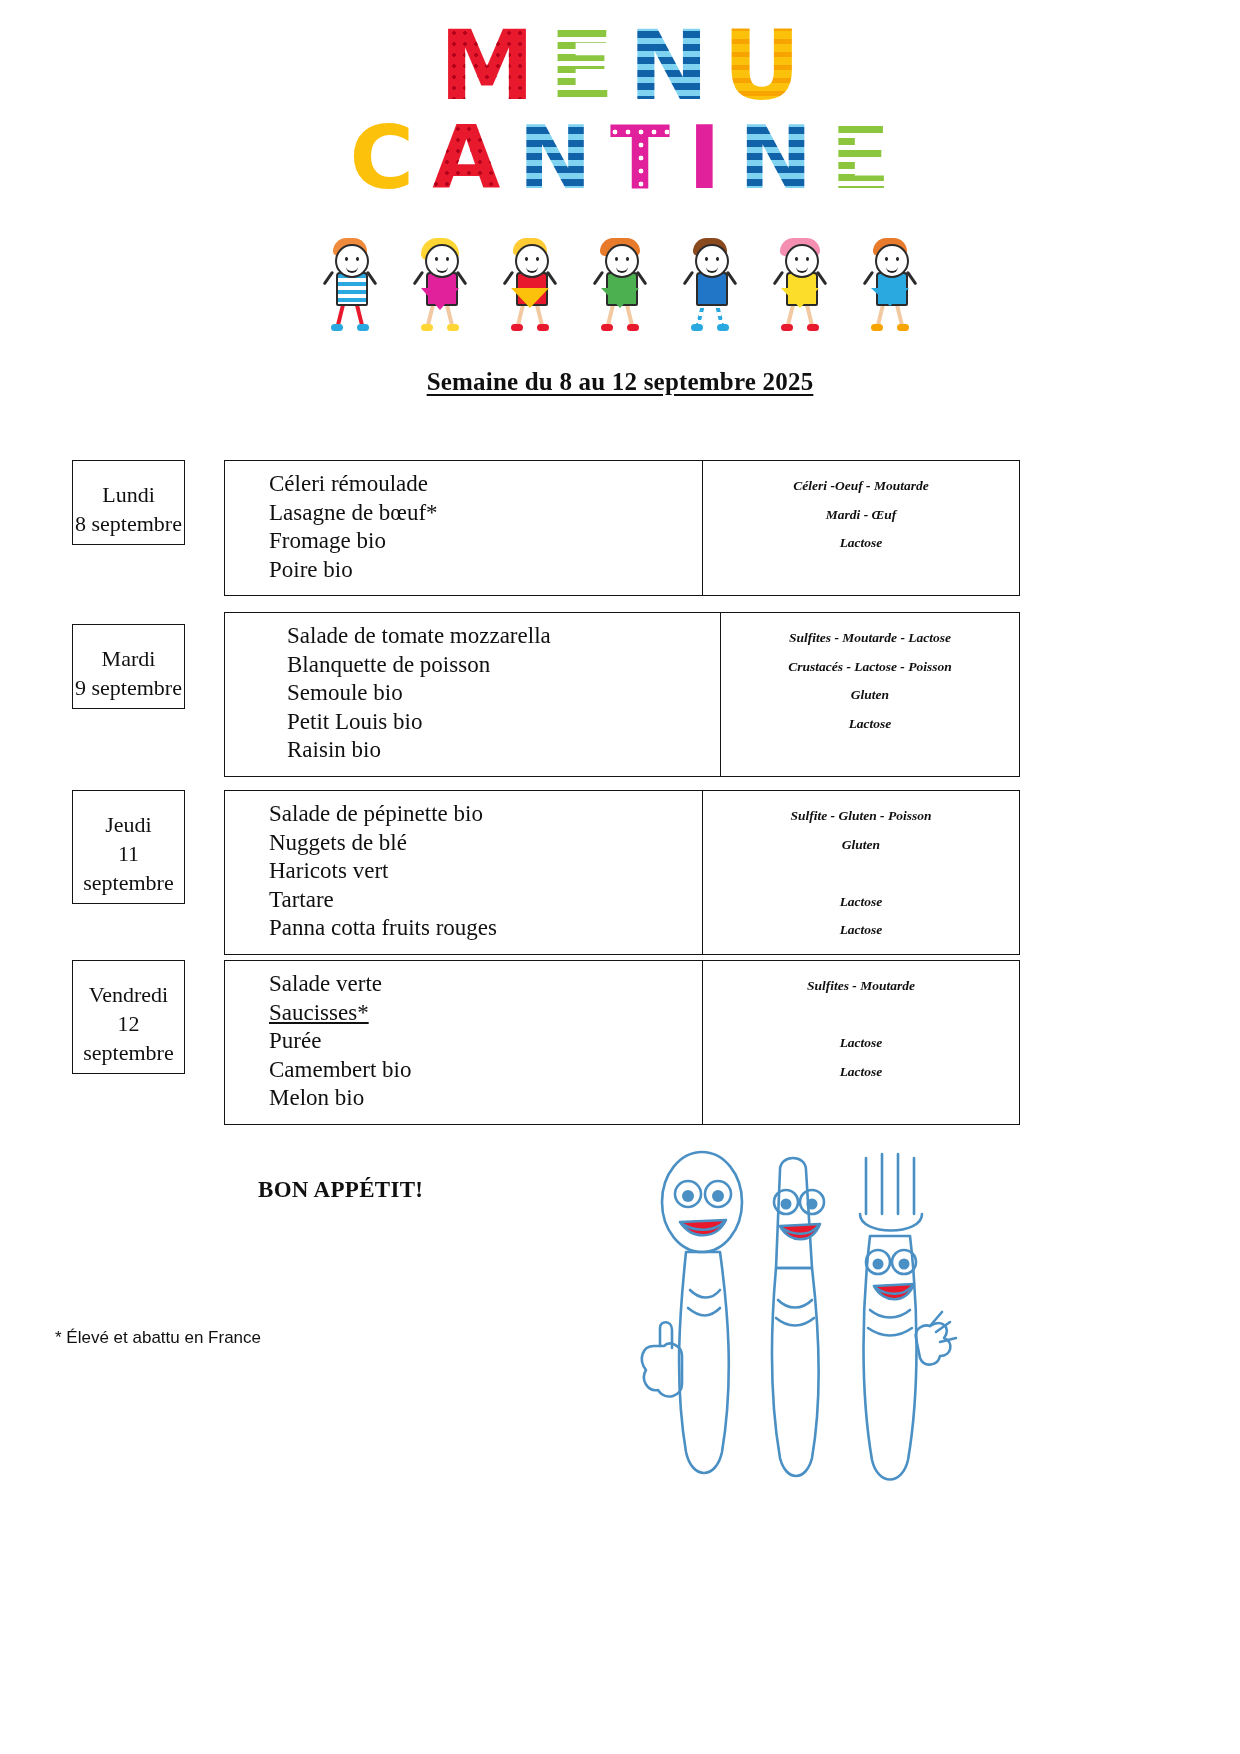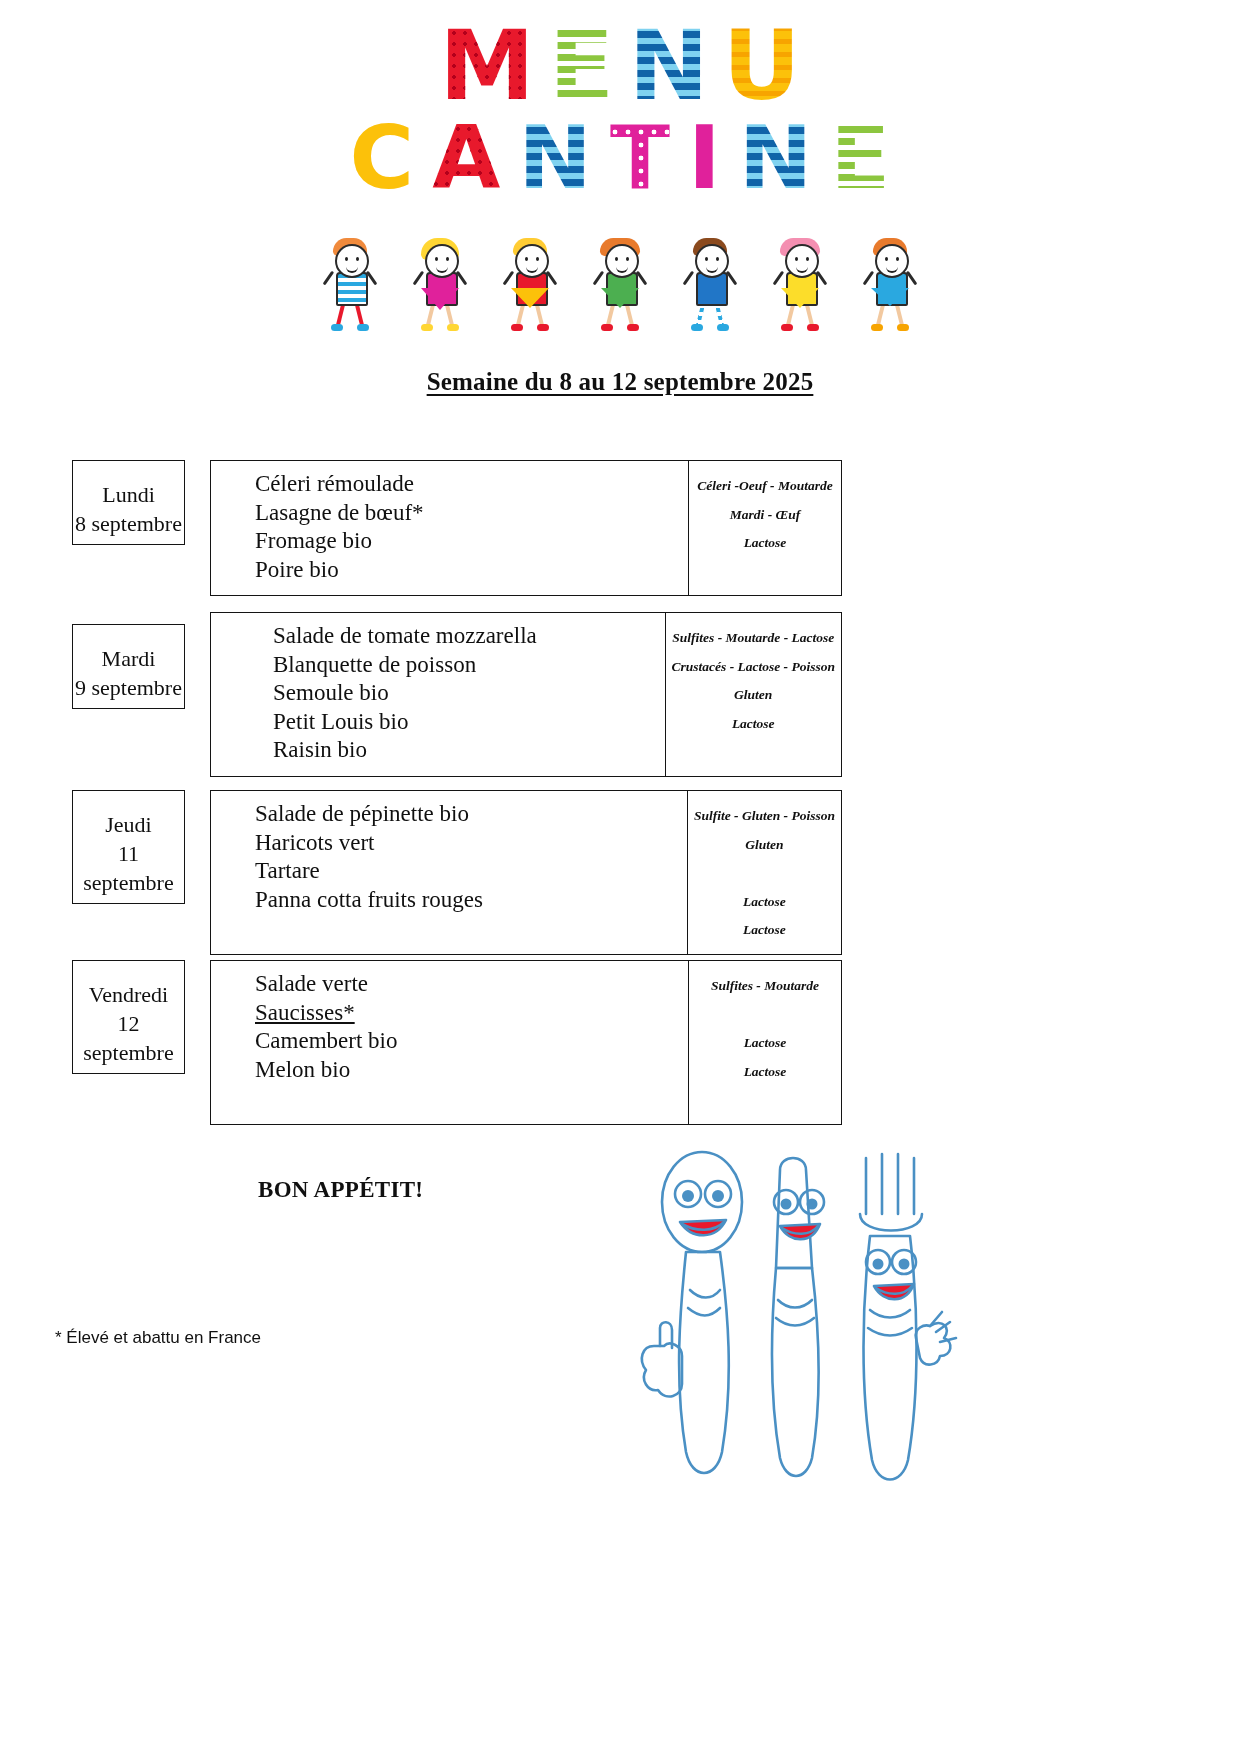--- a/index.html
+++ b/index.html
@@ -104,21 +104,21 @@
   .row{position:absolute; left:0; width:1240px;}
   .daybox{
     position:absolute; left:72px; width:113px;
     border:1.6px solid #141414;
     text-align:center;
     font-size:22px; line-height:29px;
     padding:19px 2px 6px 2px;
     box-sizing:border-box;
   }
   .mealbox{
-    position:absolute; left:210px; width:632px;
+    position:absolute; left:224px; width:796px;
     border:1.6px solid #141414;
     box-sizing:border-box;
     display:flex;
   }
   .meals{
     width:478px; box-sizing:border-box;
     padding:9px 0 9px 44px;
     border-right:1.6px solid #141414;
   }
   .meal{font-size:23px; line-height:28.5px; white-space:nowrap;}
@@ -309,20 +309,21 @@
   </div>
 
   <div class="row" style="top:790px;">
     <div class="daybox" style="top:0;">
       <div>Jeudi</div>
       <div>11 septembre</div>
     </div>
     <div class="mealbox" style="top:0;">
       <div class="meals">
         <div class="meal">Salade de pépinette bio</div>
+        <div class="meal">Nuggets de blé</div>
         <div class="meal">Haricots vert</div>
         <div class="meal">Tartare</div>
         <div class="meal">Panna cotta fruits rouges</div>
       </div>
       <div class="allergens">
         <div class="allergen">Sulfite - Gluten - Poisson</div>
         <div class="allergen">Gluten</div>
         <div class="allergen blank">.</div>
         <div class="allergen">Lactose</div>
         <div class="allergen">Lactose</div>
@@ -332,20 +333,21 @@
 
   <div class="row" style="top:960px;">
     <div class="daybox" style="top:0;">
       <div>Vendredi</div>
       <div>12 septembre</div>
     </div>
     <div class="mealbox" style="top:0;">
       <div class="meals">
         <div class="meal">Salade verte</div>
         <div class="meal u">Saucisses*</div>
+        <div class="meal">Purée</div>
         <div class="meal">Camembert bio</div>
         <div class="meal">Melon bio</div>
       </div>
       <div class="allergens">
         <div class="allergen">Sulfites - Moutarde</div>
         <div class="allergen blank">.</div>
         <div class="allergen">Lactose</div>
         <div class="allergen">Lactose</div>
         <div class="allergen blank">.</div>
       </div>

